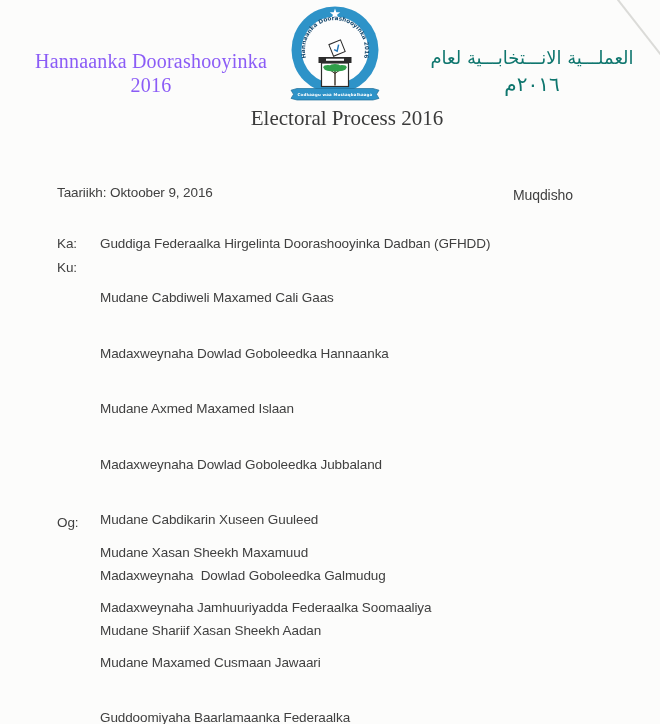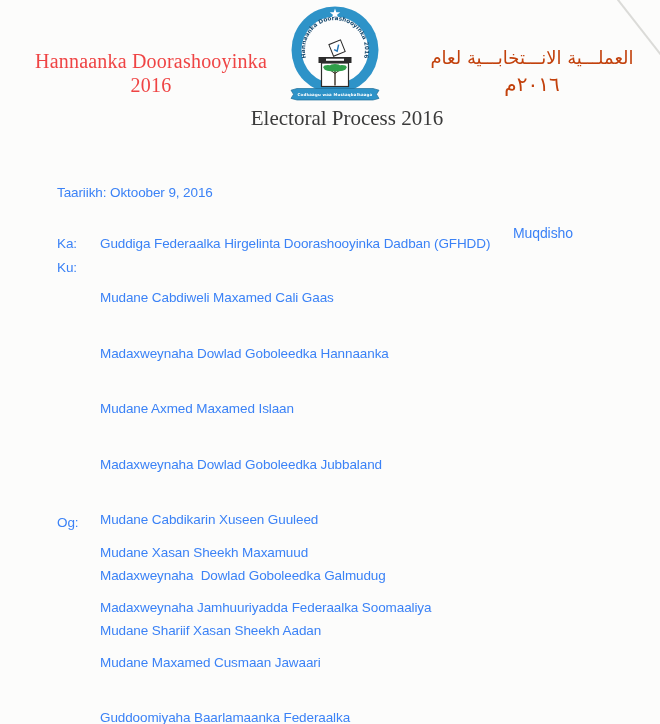--- a/index.html
+++ b/index.html
@@ -6,36 +6,36 @@
   .page{
     position:relative;width:660px;height:724px;margin:0 auto;
     background:#fcfcfb;overflow:hidden;
     font-family:"Liberation Sans",sans-serif;color:#3d3d3d;
   }
   .abs{position:absolute;}
   
   .title-so{
     left:20px;top:49px;width:262px;text-align:center;
     font-family:"Liberation Serif",serif;font-size:20px;line-height:24px;
-    color:#ef4444;letter-spacing:.2px;
+    color:#8b5cf6;letter-spacing:.2px;
   }
   .title-ar{
     right:2px;top:45px;width:252px;text-align:center;direction:rtl;
-    font-family:"DejaVu Sans",sans-serif;font-size:18px;line-height:26px;color:#c2410c;
+    font-family:"DejaVu Sans",sans-serif;font-size:18px;line-height:26px;color:#0f766e;
   }
   .ar2{font-size:20px;}
   .subtitle{
     left:0;top:106px;width:660px;text-align:center;transform:translateX(17px);
     font-family:"Liberation Serif",serif;font-size:21px;color:#3a3a3a;
   }
   .logo{left:287px;top:5px;width:96px;height:104px;}
   
-  .txt{font-size:13.5px;letter-spacing:-.1px;white-space:pre;color:#3b82f6;}
+  .txt{font-size:13.5px;letter-spacing:-.1px;white-space:pre;color:#404040;}
   .date{left:57px;top:185px;}
-  .city{left:513px;top:187px;font-size:14px;margin-top:38px;}
+  .city{left:513px;top:187px;font-size:14px;}
   .lbl-ka{left:57px;top:236px;}
   .val-ka{left:100px;top:236px;text-align:right;}
   .lbl-ku{left:57px;top:260px;}
   .lines-ku{left:100px;top:255px;}
   .lines-ku .line{line-height:25.5px;}
   .lbl-og{left:57px;top:515px;text-align:center;}
   .lines-og{left:100px;top:510px;}
   .lines-og .line{line-height:25.1px;}
   
   .scan-line{

